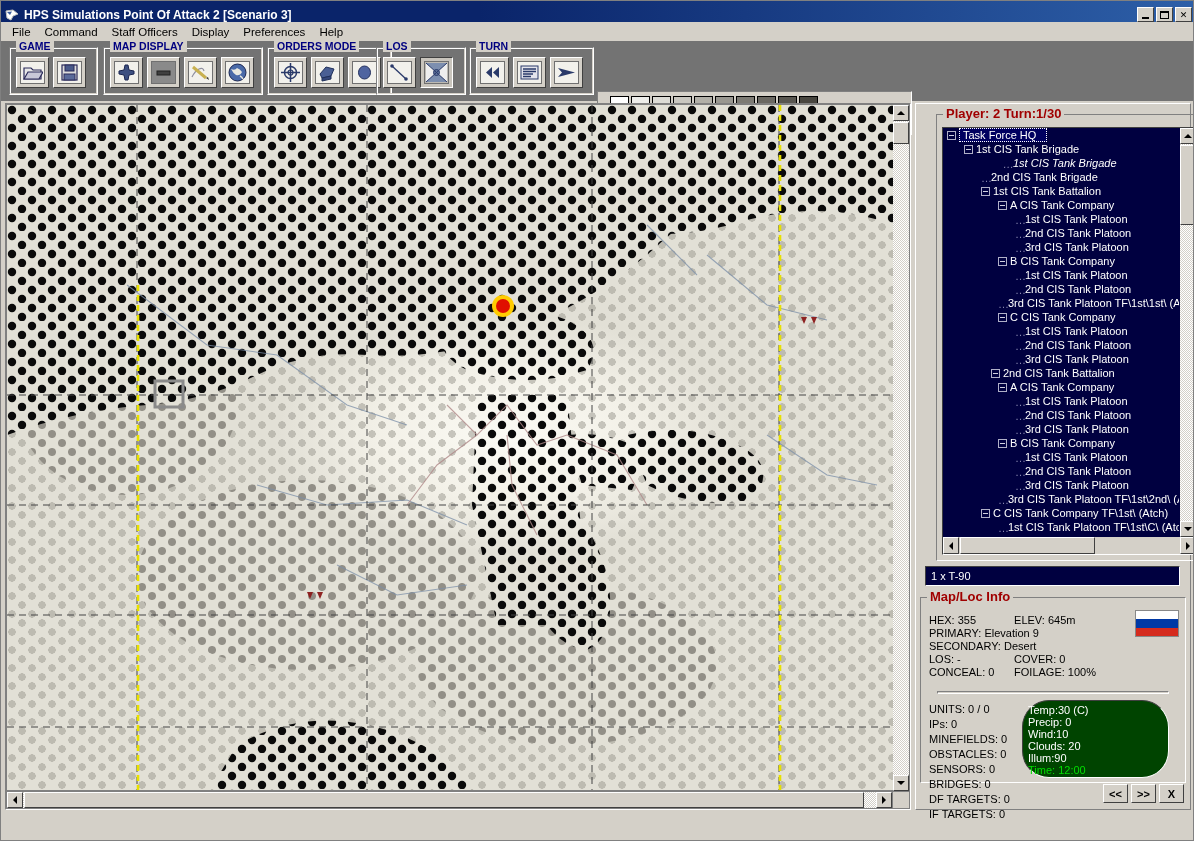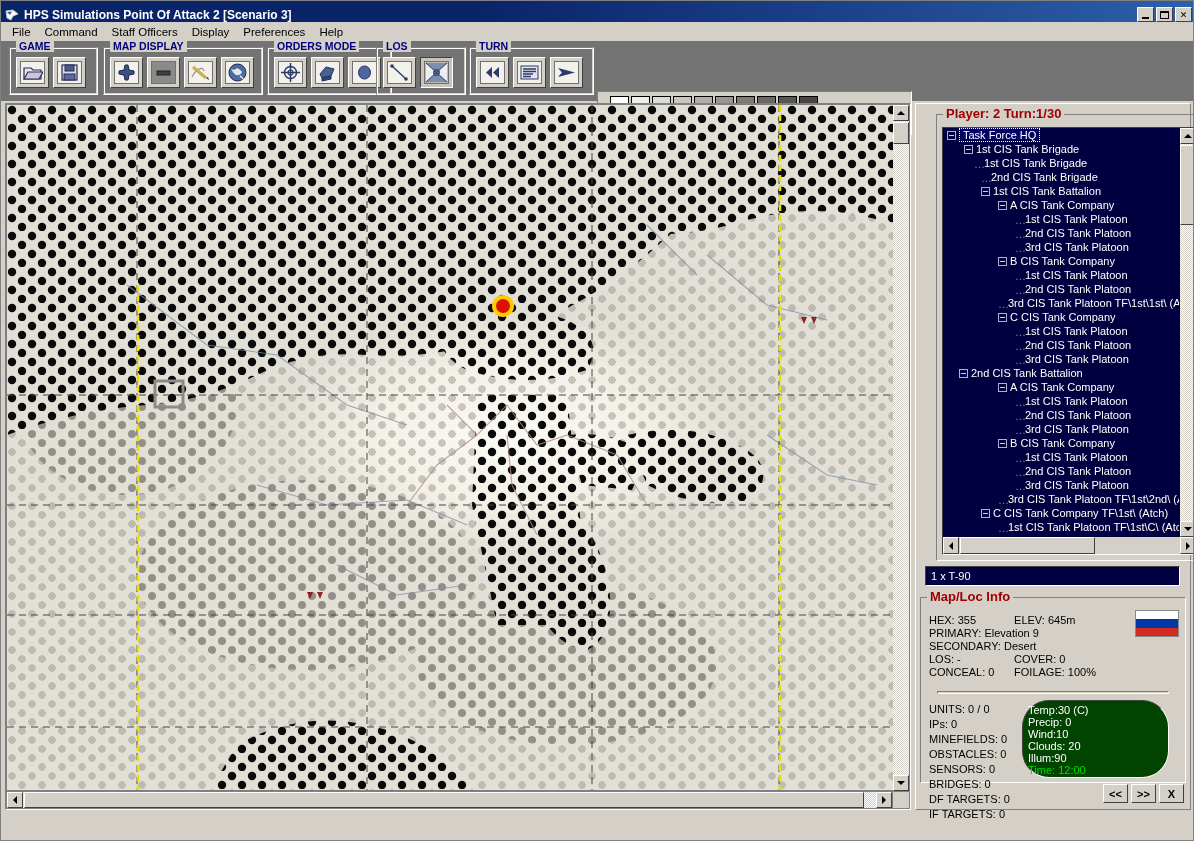--- a/index.html
+++ b/index.html
@@ -182,21 +182,21 @@
   #treeinner {
     position: absolute; left: 0; top: 0; right: 17px; bottom: 17px;
     overflow: hidden;
   }
   .trow {
     height: 14px; line-height: 14px; color: #ffffff; font-size: 11px;
     white-space: nowrap; position: relative; padding-left: 4px;
   }
   .trow.sel {
     background: #000060; outline: 1px dotted #ffffff; outline-offset: -1px;
-    display: inline-block; padding-right: 4px;
+    display: inline-block; padding-right: 11px;
   }
   .tbox-pm {
     display: inline-block; width: 9px; height: 9px; background: #000040;
     border: 1px solid #b0b0c8; position: relative; vertical-align: middle;
     margin-right: 3px; top: -1px;
   }
   .tbox-pm::before {
     content: ""; position: absolute; left: 1px; top: 3px; width: 5px; height: 1px;
     background: #d0d0e0;
   }
@@ -596,36 +596,36 @@
 
   <div id="rightpanel">
 
     <div class="gbox" id="treebox">
       <div class="glabel2">Player: 2  Turn:1/30</div>
 
       <div id="treelist">
         <div id="treeinner">
             <div class="trow" style="padding-left: 4px;"><span class="tbox-pm"></span><span class="trow sel" style="height: 14px; line-height: 14px;">Task Force HQ</span></div>
             <div class="trow" style="padding-left: 21px;"><span class="tbox-pm"></span><span>1st CIS Tank Brigade</span></div>
-            <div class="trow" style="padding-left: 31px;"><span class="tdash">…</span><span>1st CIS Tank Brigade</span></div>
+            <div class="trow" style="padding-left: 60px; font-style: italic;"><span class="tdash">…</span><span>1st CIS Tank Brigade</span></div>
             <div class="trow" style="padding-left: 38px;"><span class="tdash">…</span><span>2nd CIS Tank Brigade</span></div>
             <div class="trow" style="padding-left: 38px;"><span class="tbox-pm"></span><span>1st CIS Tank Battalion</span></div>
             <div class="trow" style="padding-left: 55px;"><span class="tbox-pm"></span><span>A  CIS Tank Company</span></div>
             <div class="trow" style="padding-left: 72px;"><span class="tdash">…</span><span>1st CIS Tank Platoon</span></div>
             <div class="trow" style="padding-left: 72px;"><span class="tdash">…</span><span>2nd CIS Tank Platoon</span></div>
             <div class="trow" style="padding-left: 72px;"><span class="tdash">…</span><span>3rd CIS Tank Platoon</span></div>
             <div class="trow" style="padding-left: 55px;"><span class="tbox-pm"></span><span>B  CIS Tank Company</span></div>
             <div class="trow" style="padding-left: 72px;"><span class="tdash">…</span><span>1st CIS Tank Platoon</span></div>
             <div class="trow" style="padding-left: 72px;"><span class="tdash">…</span><span>2nd CIS Tank Platoon</span></div>
             <div class="trow" style="padding-left: 55px;"><span class="tdash">…</span><span>3rd CIS Tank Platoon   TF\1st\1st\ (A</span></div>
             <div class="trow" style="padding-left: 55px;"><span class="tbox-pm"></span><span>C  CIS Tank Company</span></div>
             <div class="trow" style="padding-left: 72px;"><span class="tdash">…</span><span>1st CIS Tank Platoon</span></div>
             <div class="trow" style="padding-left: 72px;"><span class="tdash">…</span><span>2nd CIS Tank Platoon</span></div>
             <div class="trow" style="padding-left: 72px;"><span class="tdash">…</span><span>3rd CIS Tank Platoon</span></div>
-            <div class="trow" style="padding-left: 16px;"><span class="tbox-pm"></span><span>2nd CIS Tank Battalion</span></div>
+            <div class="trow" style="padding-left: 48px;"><span class="tbox-pm"></span><span>2nd CIS Tank Battalion</span></div>
             <div class="trow" style="padding-left: 55px;"><span class="tbox-pm"></span><span>A  CIS Tank Company</span></div>
             <div class="trow" style="padding-left: 72px;"><span class="tdash">…</span><span>1st CIS Tank Platoon</span></div>
             <div class="trow" style="padding-left: 72px;"><span class="tdash">…</span><span>2nd CIS Tank Platoon</span></div>
             <div class="trow" style="padding-left: 72px;"><span class="tdash">…</span><span>3rd CIS Tank Platoon</span></div>
             <div class="trow" style="padding-left: 55px;"><span class="tbox-pm"></span><span>B  CIS Tank Company</span></div>
             <div class="trow" style="padding-left: 72px;"><span class="tdash">…</span><span>1st CIS Tank Platoon</span></div>
             <div class="trow" style="padding-left: 72px;"><span class="tdash">…</span><span>2nd CIS Tank Platoon</span></div>
             <div class="trow" style="padding-left: 72px;"><span class="tdash">…</span><span>3rd CIS Tank Platoon</span></div>
             <div class="trow" style="padding-left: 55px;"><span class="tdash">…</span><span>3rd CIS Tank Platoon   TF\1st\2nd\ (A</span></div>
             <div class="trow" style="padding-left: 38px;"><span class="tbox-pm"></span><span>C  CIS Tank Company   TF\1st\ (Atch)</span></div>

